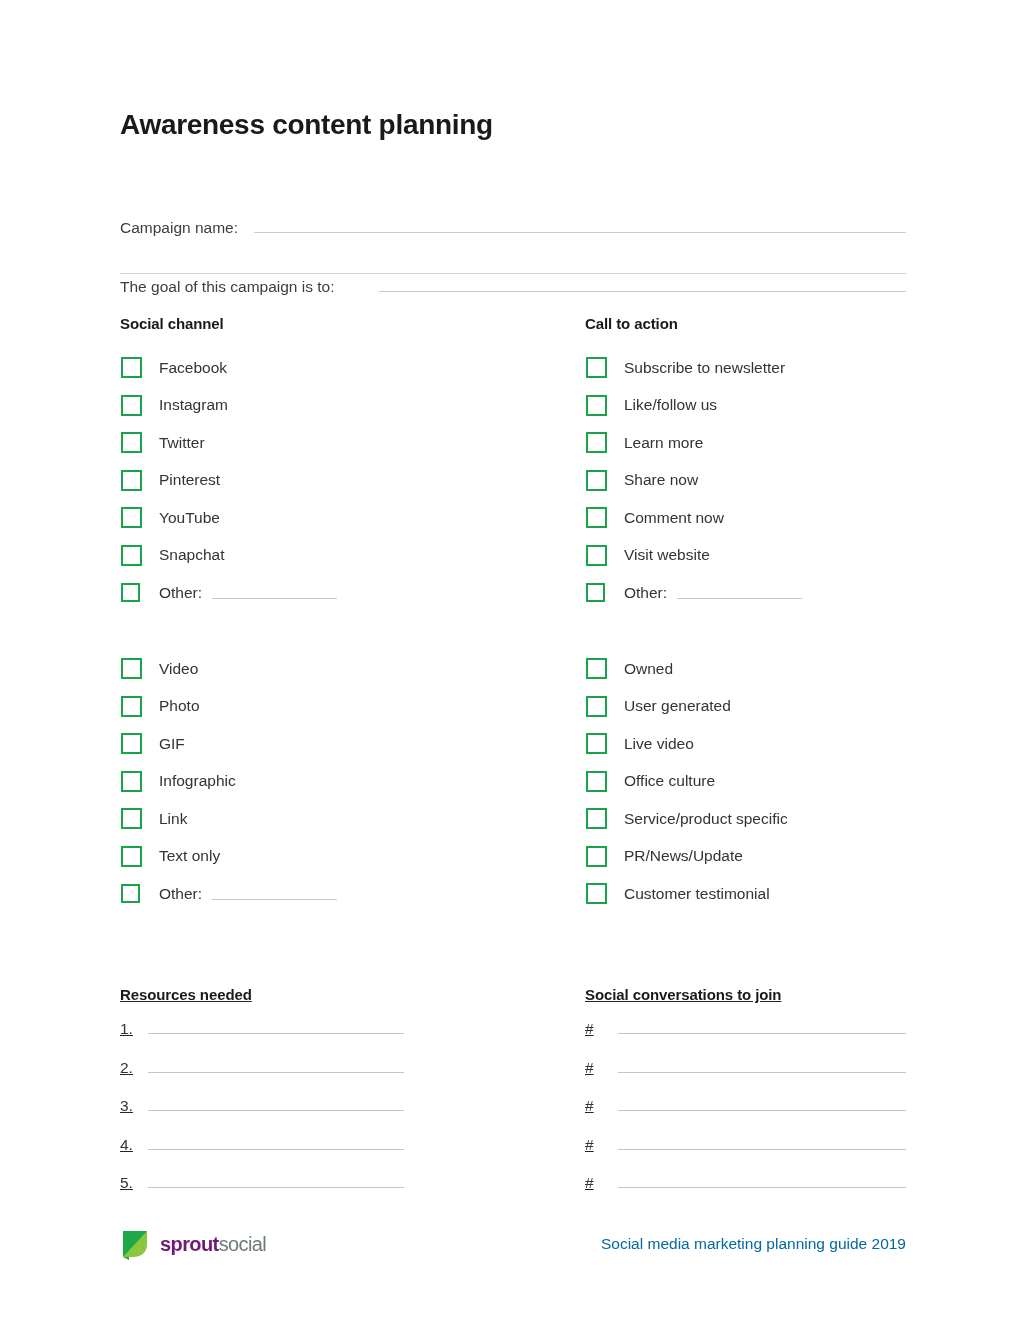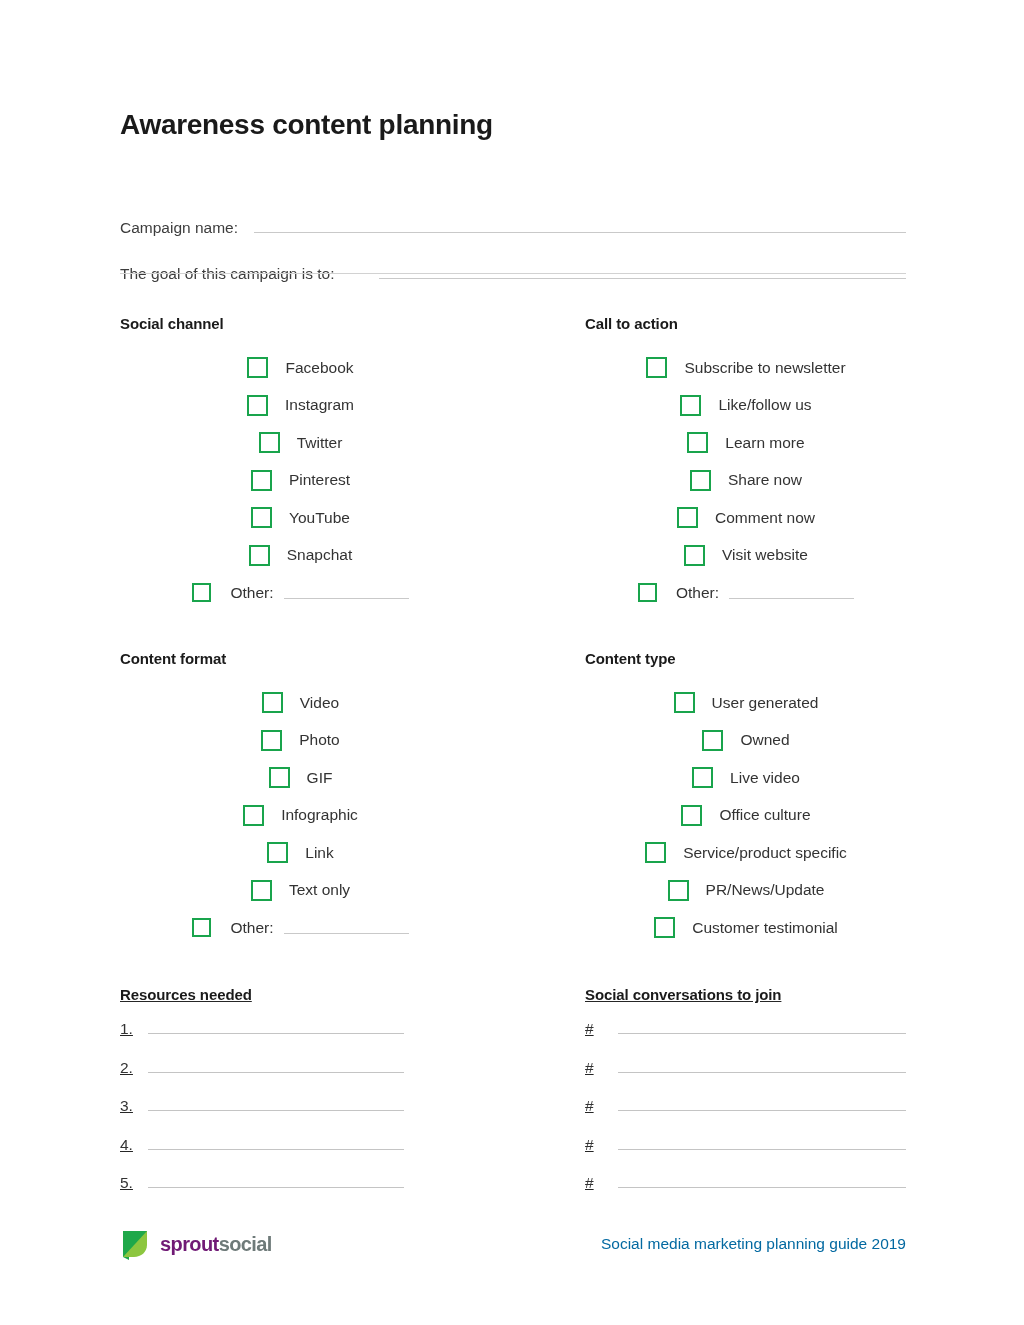--- a/index.html
+++ b/index.html
@@ -42,21 +42,21 @@
   .meta-row {
     position: absolute;
     left: 0;
     width: 786px;
     display: flex;
     align-items: baseline;
     font-size: 15.5px;
     color: #3d3d3d;
   }
   .meta-row.r1 { top: 175px; }
-  .meta-row.r2 { top: 221px; gap: 28px; }
+  .meta-row.r2 { top: 234px; gap: 28px; }
   .meta-label { white-space: nowrap; margin-top: 44px; }
   .meta-fill {
     flex: 1 1 auto;
     margin-left: 16px;
     border-bottom: 1px solid #c9c9c9;
     height: 13px;
   }
 
   .divider {
     position: absolute;
@@ -82,21 +82,20 @@
     color: #1a1a1a;
     margin: 0 0 17px 0;
     letter-spacing: -0.1px;
   }
 
   
   .check-row {
     display: flex;
     align-items: center;
     height: 37.5px;
-    justify-content: center;
   }
   .checkbox {
     width: 21px;
     height: 21px;
     border: 2.2px solid #19a44c;
     background: #ffffff;
     flex: 0 0 auto;
     margin-left: 1px;
   }
   .check-row.other .checkbox {
@@ -163,21 +162,21 @@
     height: 32px;
     flex: 0 0 auto;
   }
   .logo-text {
     margin-left: 10px;
     font-size: 20px;
     letter-spacing: -0.6px;
     line-height: 1;
   }
   .logo-text .b { font-weight: bold; color: #701a75; }
-  .logo-text .n { font-weight: bold; color: #6e7a79; }
+  .logo-text .n { font-weight: normal; color: #6e7a79; }
   .footer-note {
     font-size: 15.5px;
     color: #0369a1;
   }
 </style>
 </head>
 <body>
 
 <div class="page">
 
@@ -257,21 +256,20 @@
       <span class="check-label">Visit website</span>
     </div>
     <div class="check-row other">
       <span class="checkbox"></span>
       <span class="check-label">Other:</span>
       <span class="other-fill"></span>
     </div>
   </div>
 
   <div class="col col-left band-2">
-    <div class="section-title">Content format</div>
 
     <div class="check-row">
       <span class="checkbox"></span>
       <span class="check-label">Video</span>
     </div>
     <div class="check-row">
       <span class="checkbox"></span>
       <span class="check-label">Photo</span>
     </div>
     <div class="check-row">
@@ -291,29 +289,28 @@
       <span class="check-label">Text only</span>
     </div>
     <div class="check-row other">
       <span class="checkbox"></span>
       <span class="check-label">Other:</span>
       <span class="other-fill"></span>
     </div>
   </div>
 
   <div class="col col-right band-2">
-    <div class="section-title">Content type</div>
-
+
+    <div class="check-row">
+      <span class="checkbox"></span>
+      <span class="check-label">Owned</span>
+    </div>
     <div class="check-row">
       <span class="checkbox"></span>
       <span class="check-label">User generated</span>
-    </div>
-    <div class="check-row">
-      <span class="checkbox"></span>
-      <span class="check-label">Owned</span>
     </div>
     <div class="check-row">
       <span class="checkbox"></span>
       <span class="check-label">Live video</span>
     </div>
     <div class="check-row">
       <span class="checkbox"></span>
       <span class="check-label">Office culture</span>
     </div>
     <div class="check-row">

